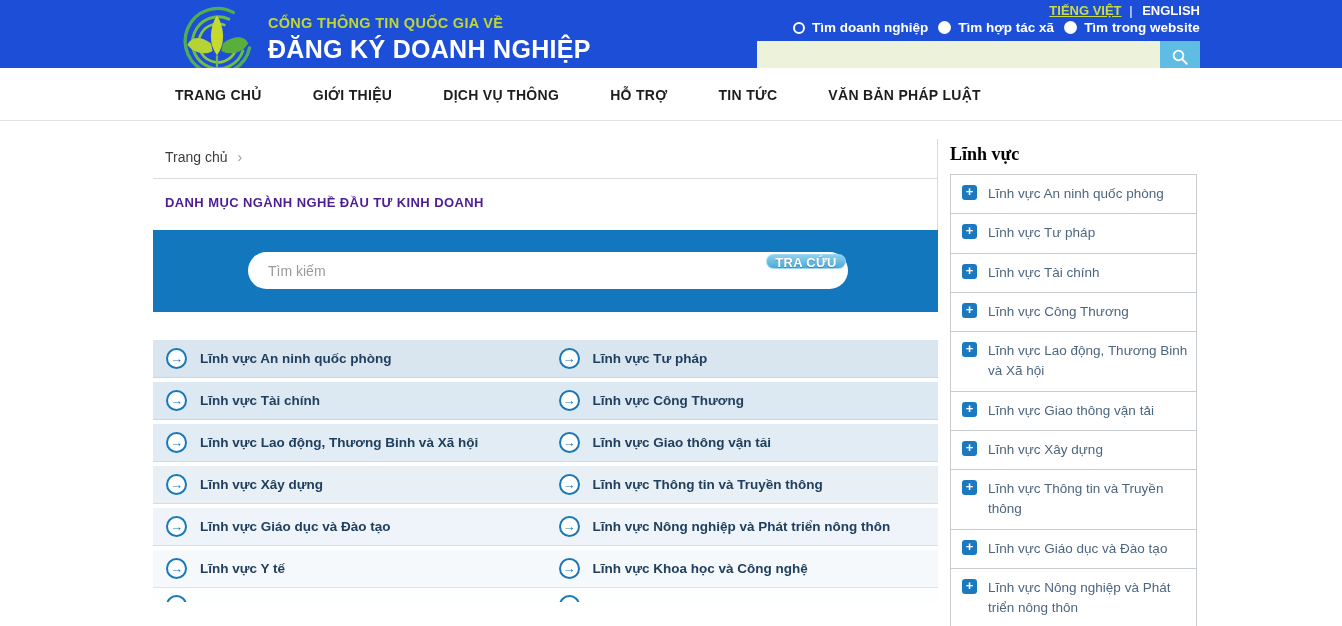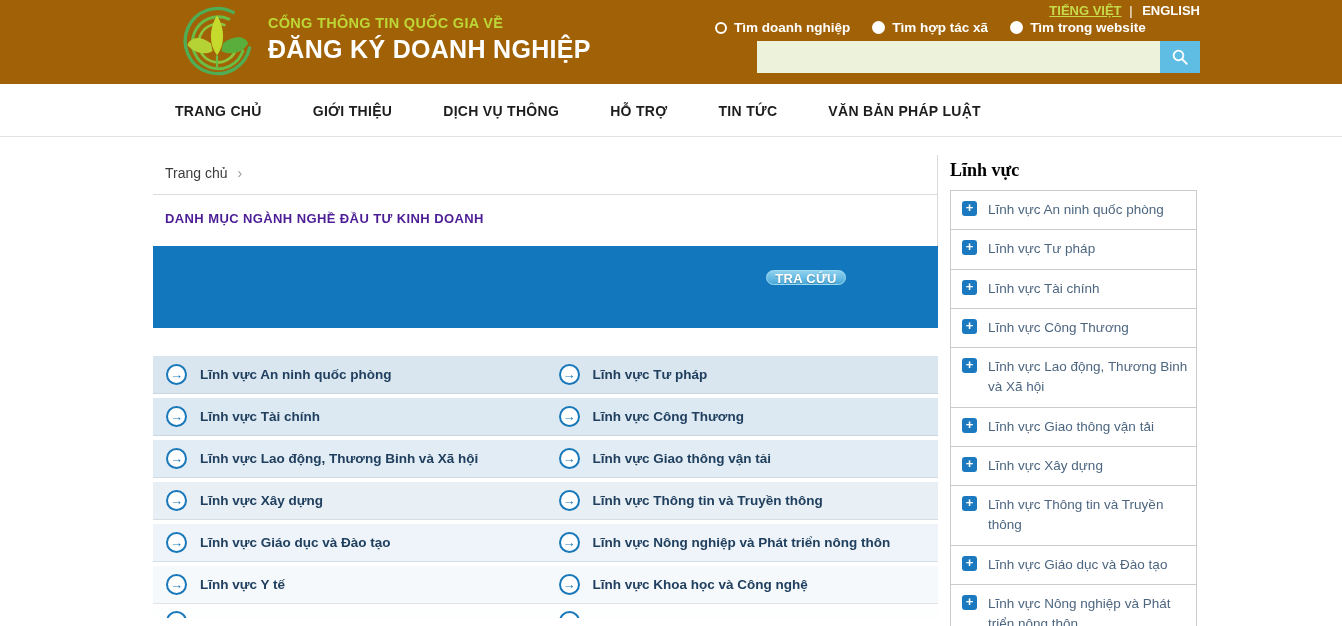--- a/index.html
+++ b/index.html
@@ -1,31 +1,31 @@
 <!DOCTYPE html>
 <html><head>
 <meta charset="utf-8">
 <style>
   * { margin:0; padding:0; box-sizing:border-box; }
   body { font-family:"Liberation Sans", sans-serif; background:#fff; }
   #page { position:relative; width:1342px; height:626px; overflow:hidden; background:#fff; }
 
   
-  .header { position:relative; width:100%; height:84px; background:#a16207; }
+  .header { position:relative; width:100%; height:68px; background:#1d4ed8; }
   .logo-wrap { position:absolute; left:180px; top:5px; width:74px; height:74px; }
   .brand-text { position:absolute; left:268px; top:15px; }
   .brand-tagline { color:#bdd736; font-size:14.5px; font-weight:bold; letter-spacing:.3px; }
   .brand-title { color:#ffffff; font-size:25px; font-weight:bold; margin-top:4px; letter-spacing:.3px; }
 
   .lang-row { position:absolute; top:3px; right:142px; font-size:13px; font-weight:bold; color:#fff; }
   .lang-vi { color:#c7da4a; text-decoration:underline; cursor:pointer; }
   .lang-sep { color:#fff; margin:0 6px 0 4px; font-weight:normal; }
   .lang-en { color:#fff; cursor:pointer; }
 
-  .mode-row { position:absolute; top:20px; left:715px; display:flex; gap:22px; align-items:center; }
+  .mode-row { position:absolute; top:20px; left:793px; display:flex; gap:10px; align-items:center; }
   .mode-opt { display:flex; align-items:center; gap:7px; color:#fff; font-size:13.5px; font-weight:600; cursor:pointer; }
   .radio-ring { width:12px; height:12px; border:2px solid #fff; border-radius:50%; background:transparent; }
   .radio-dot  { width:13px; height:13px; border-radius:50%; background:#fff; }
 
   .search-row { position:absolute; top:41px; left:757px; width:443px; height:32px; display:flex; }
   .hdr-search-input { flex:1; border:0; outline:none; background:#edf3da; padding:0 10px; font-size:14px; }
   .hdr-search-btn { width:40px; height:32px; border:0; background:#5fbde4; cursor:pointer;
                     display:flex; align-items:center; justify-content:center; }
 
   
@@ -156,20 +156,21 @@
       <div class="col-divider"></div>
 
       <div class="breadcrumb">
         <span class="crumb-home">Trang chủ</span>
         <span class="crumb-sep">›</span>
       </div>
 
       <div class="page-title">DANH MỤC NGÀNH NGHỀ ĐẦU TƯ KINH DOANH</div>
 
       <div class="lookup-panel">
+        <input class="lookup-input" type="text" placeholder="Tìm kiếm" style="">
         <button class="lookup-btn">TRA CỨU</button>
       </div>
 
       <div class="cat-list">
         <div class="cat-row r1">
           <div class="cat-cell">
             <span class="arrow-icon">→</span>
             <span class="cat-label">Lĩnh vực An ninh quốc phòng</span>
           </div>
           <div class="cat-cell">

